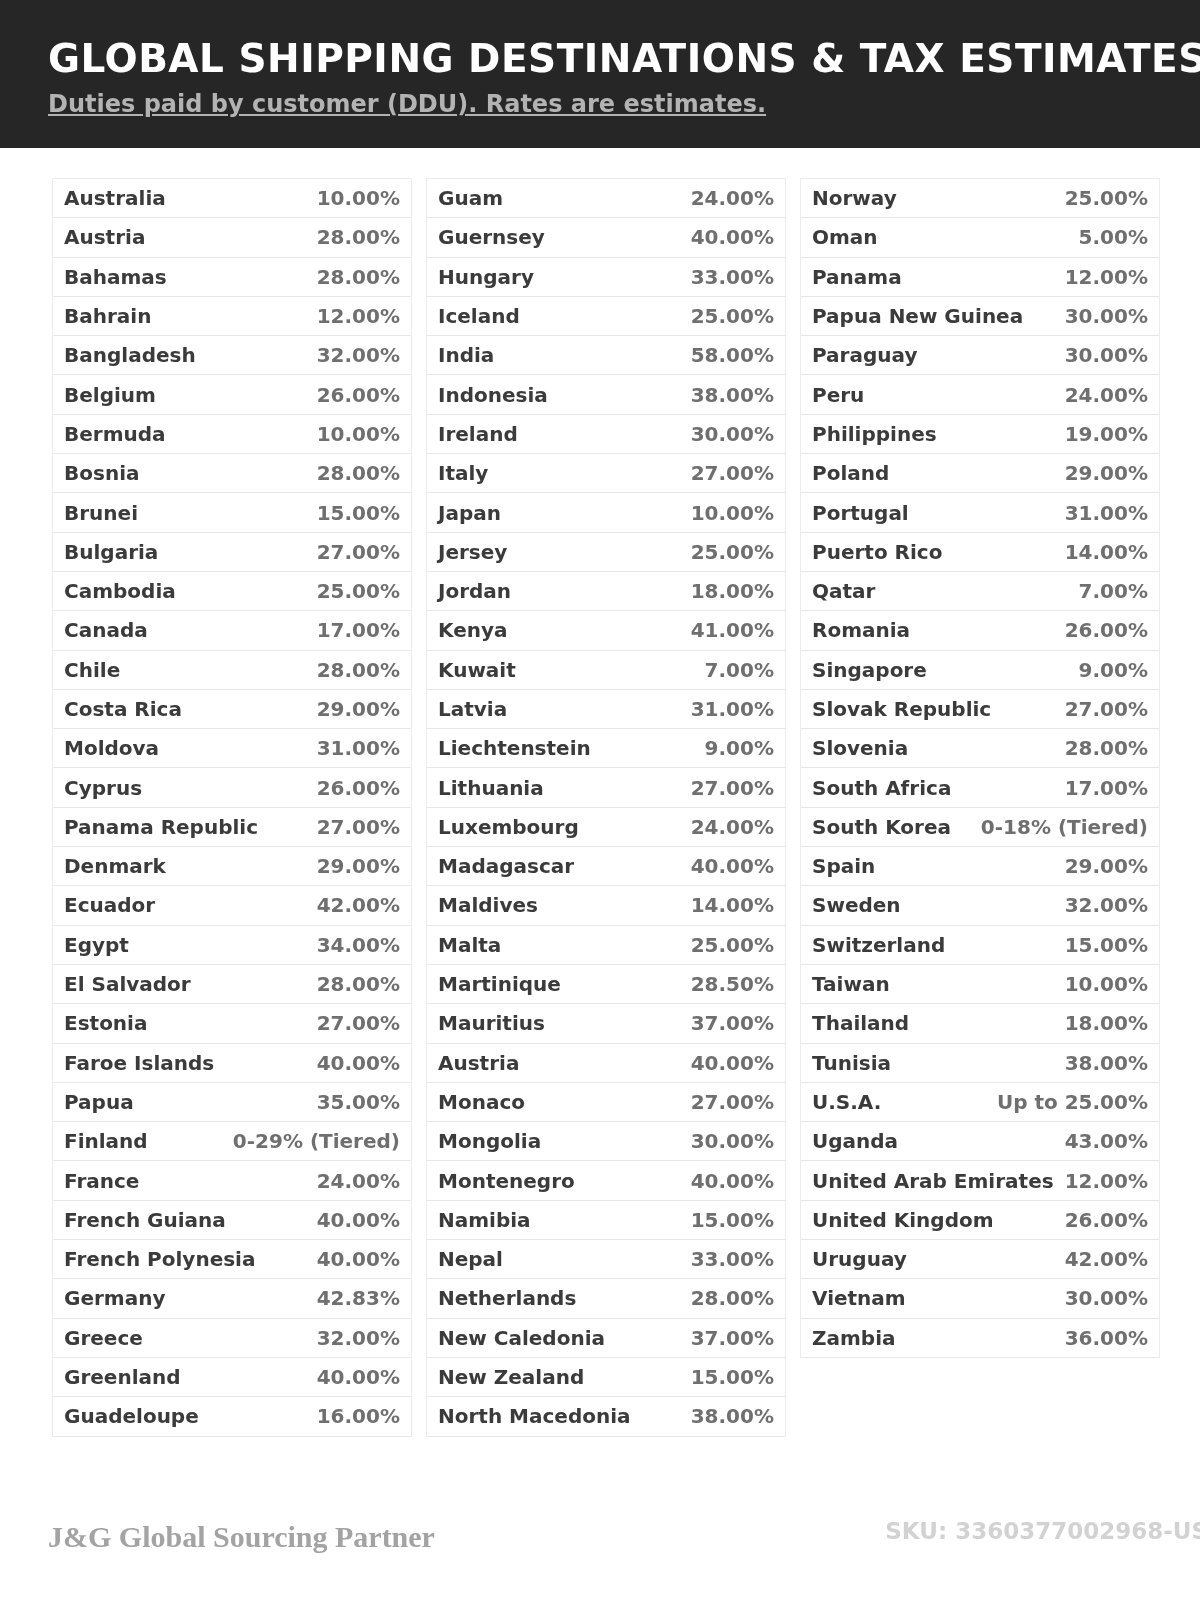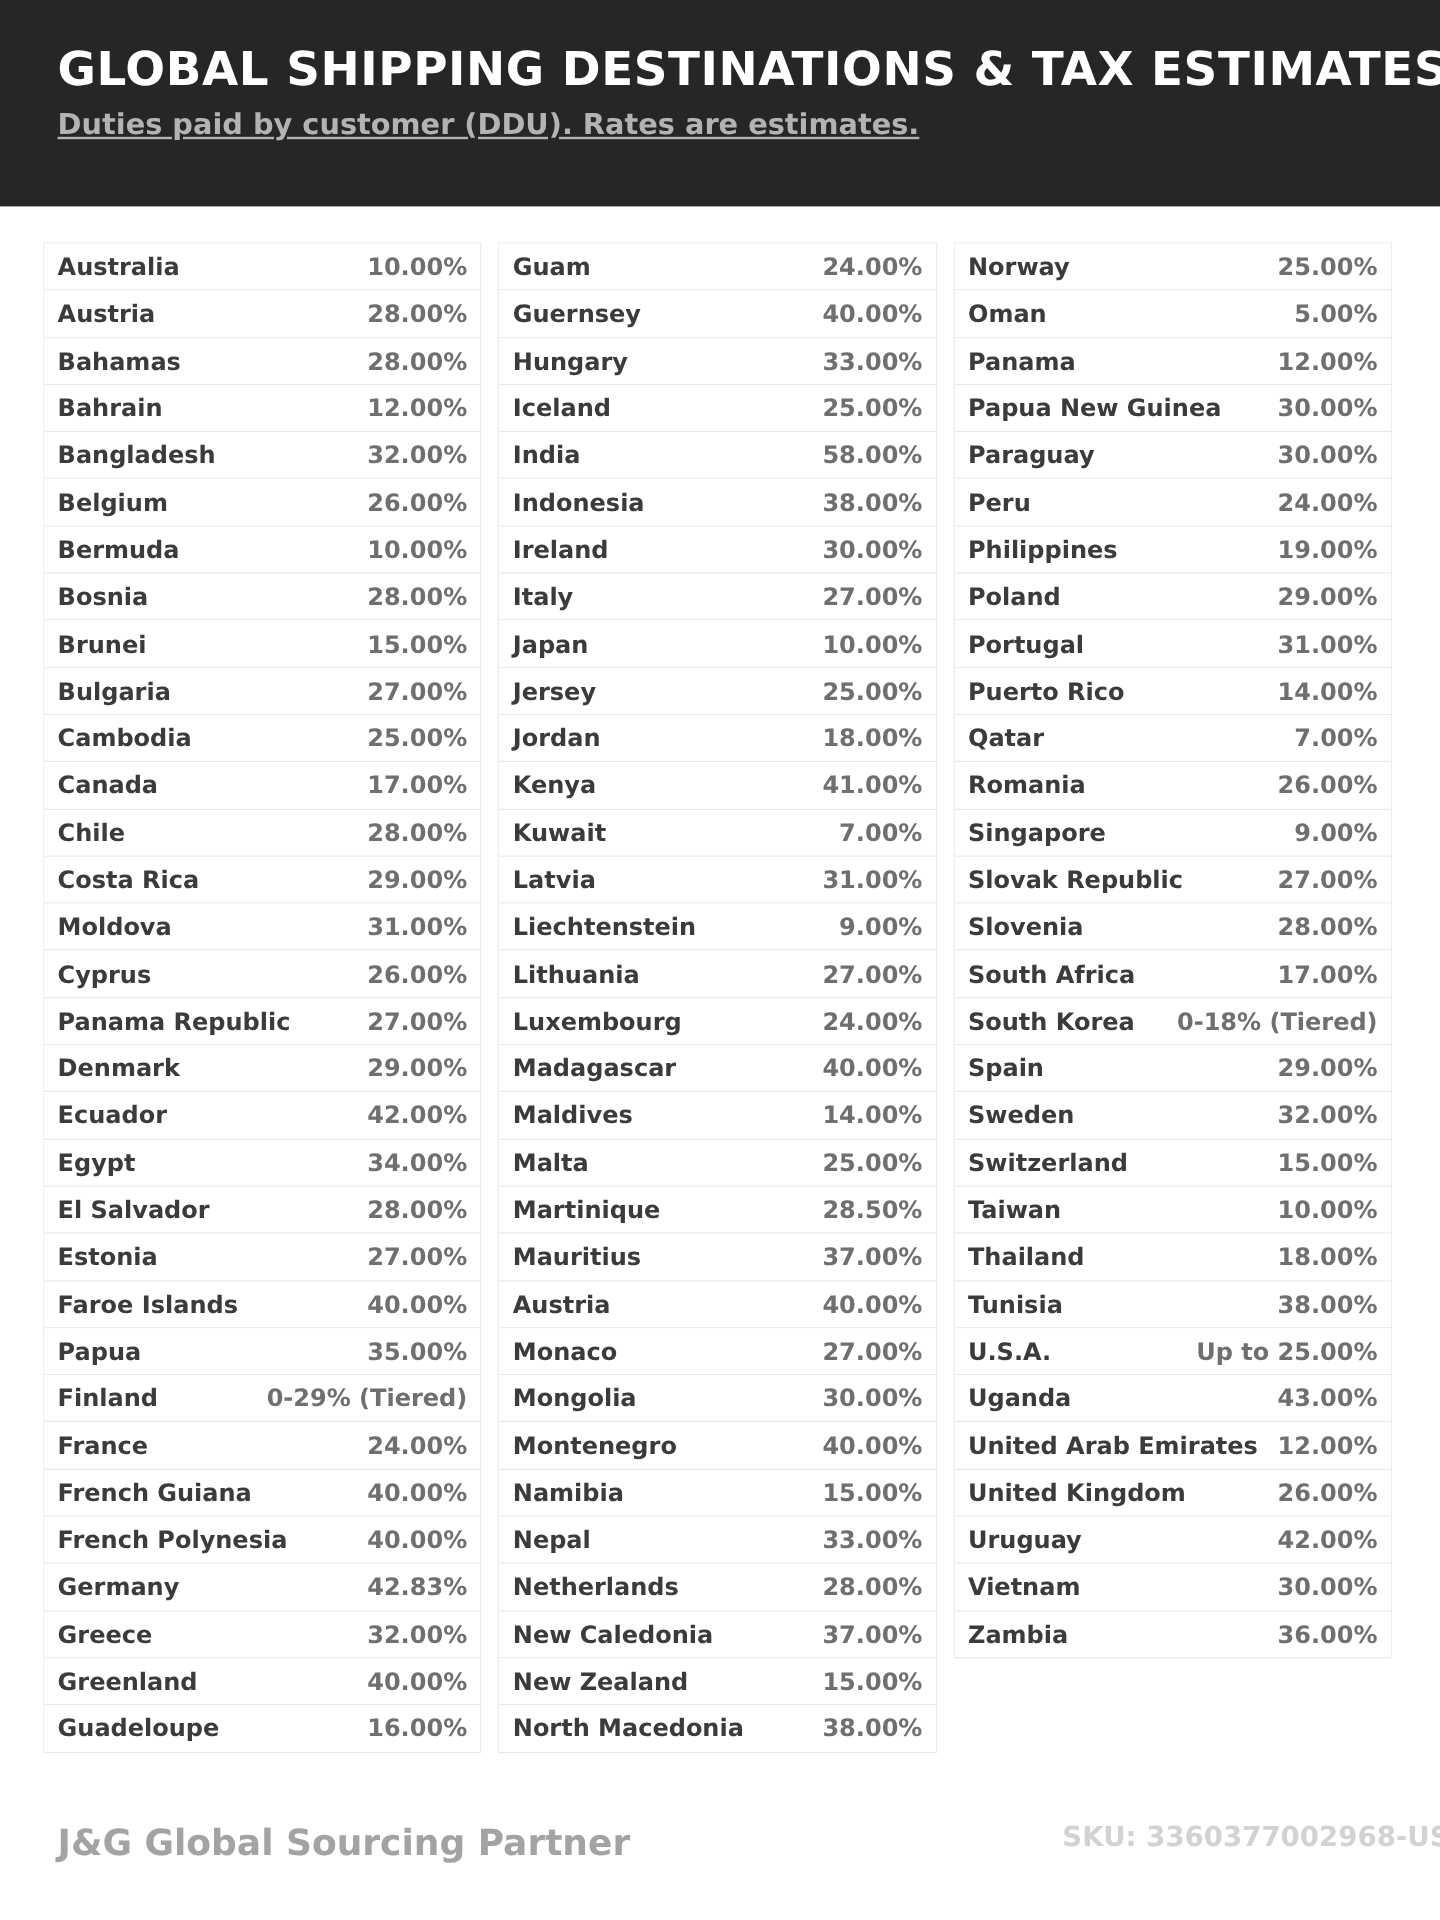--- a/index.html
+++ b/index.html
@@ -6,41 +6,41 @@
   html,body { width:1200px; }
   body {
     width:1200px; height:1600px;
     background:#ffffff;
     font-family:"DejaVu Sans", sans-serif;
     position:relative;
     overflow:hidden;
   }
   .header {
     background:#262626;
-    height:172px;
+    height:148px;
     padding:36px 48px 0 48px;
   }
   .header h1 {
     color:#ffffff;
     font-size:39px;
     font-weight:700;
     letter-spacing:0.5px;
     white-space:nowrap;
   }
   .header .subtitle {
     color:#b3b3b3;
     font-size:24px;
     font-weight:700;
     margin-top:9px;
     text-decoration:underline;
   }
   .table-area {
     display:flex;
     gap:14px;
-    margin:30px 40px 0 36px;
+    margin:30px 40px 0 52px;
   }
   .col {
     flex:1;
     border:1px solid #ececec;
     border-bottom:none;
     align-self:flex-start;
     width:0;
   }
   .row {
     height:39.3px;
@@ -64,20 +64,21 @@
     white-space:nowrap;
     margin-left:8px;
   }
   .footer-brand {
     position:absolute;
     left:48px;
     bottom:46px;
     color:#a3a3a3;
     font-size:30px;
     font-weight:700;
+    font-family:Liberation Serif, serif;
   }
   .footer-sku {
     position:absolute;
     right:-8px;
     bottom:56px;
     color:#d2d2d2;
     font-size:23px;
     font-weight:700;
     white-space:nowrap;
   }

